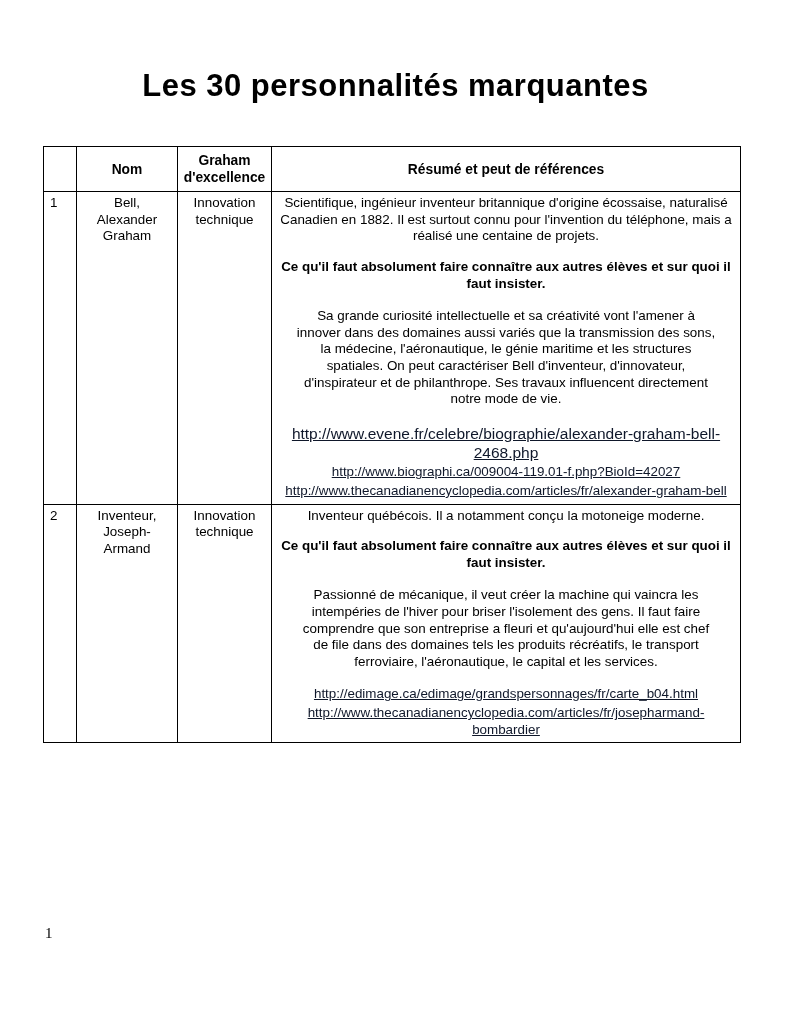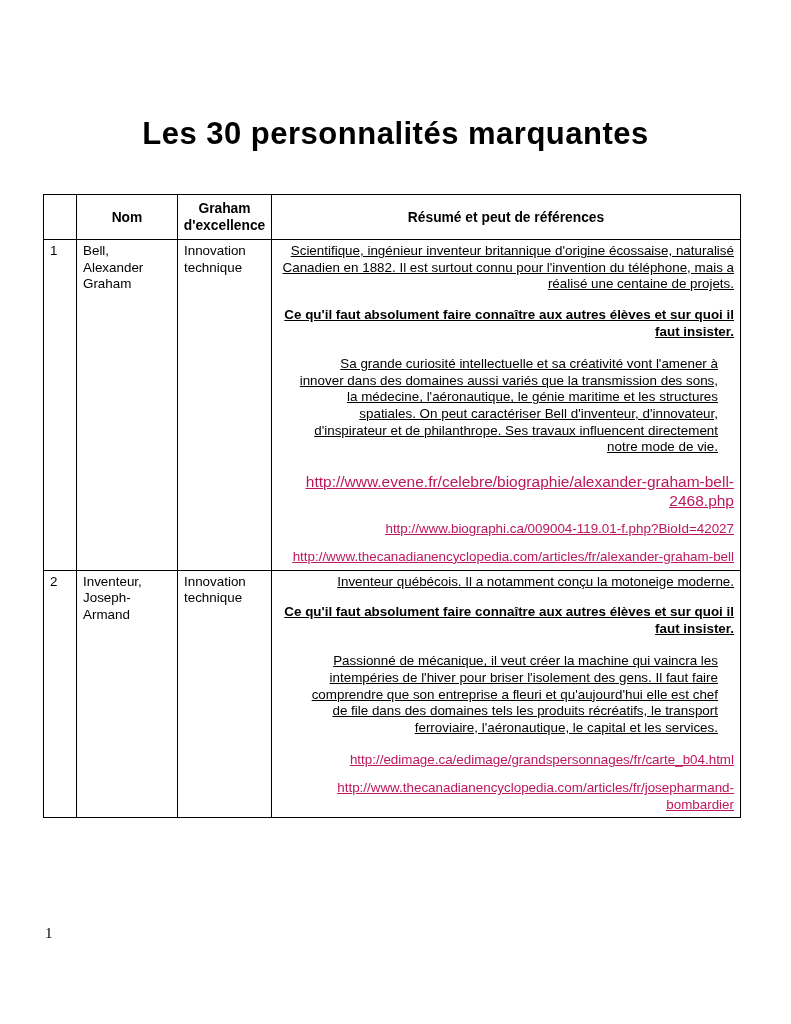--- a/index.html
+++ b/index.html
@@ -11,21 +11,21 @@
     position: relative;
     width: 791px;
     height: 1024px;
     background: #ffffff;
     font-family: "Liberation Sans", sans-serif;
     color: #000000;
     overflow: hidden;
   }
   .doc-title {
     margin: 0;
-    padding-top: 116px;
+    padding-top: 68px;
     text-align: center;
     font-size: 31px;
     font-weight: bold;
     letter-spacing: 0.5px;
   }
   table.personalities {
     border-collapse: collapse;
     table-layout: fixed;
     width: 697px;
     margin: 42px 0 0 43px;
@@ -48,36 +48,35 @@
     text-align: center;
     vertical-align: middle;
     padding: 5px 4px;
     font-size: 13.8px;
   }
   td.cell-num {
     text-align: left;
     padding-left: 7px;
   }
   td.cell-nom, td.cell-dom {
-    text-align: left;
+    text-align: center;
   }
   td.cell-res {
-    text-align: right;
+    text-align: center;
     padding-left: 8px;
     padding-right: 8px;
-    text-decoration: underline;
   }
   .para { margin: 0 0 0 0; }
   .bold-heading { font-weight: bold; margin: 14px 0 0 0; }
   .body-text { margin: 16px; }
   a.ref-link {
-    color: #be185d;
+    color: #0f172a;
     text-decoration: underline;
     display: block;
-    margin-top: 11px;
+    margin-top: 2px;
     word-wrap: break-word;
   }
   a.ref-link.link-large {
     font-size: 15.5px;
   }
   .page-number {
     position: absolute;
     left: 45px;
     top: 925px;
     font-family: "Liberation Serif", serif;

